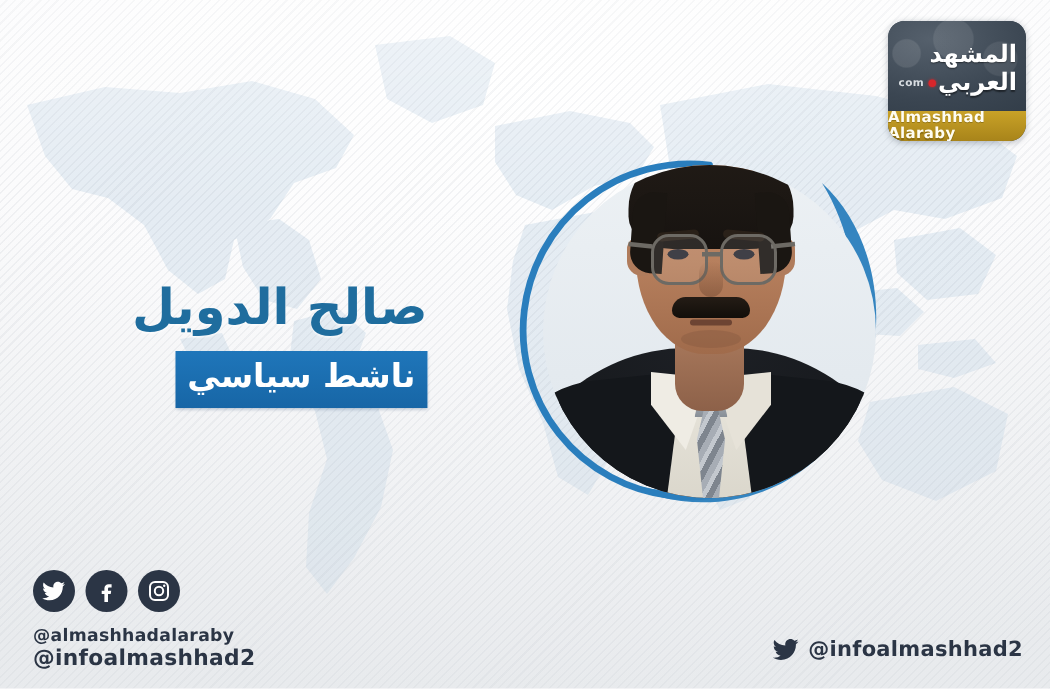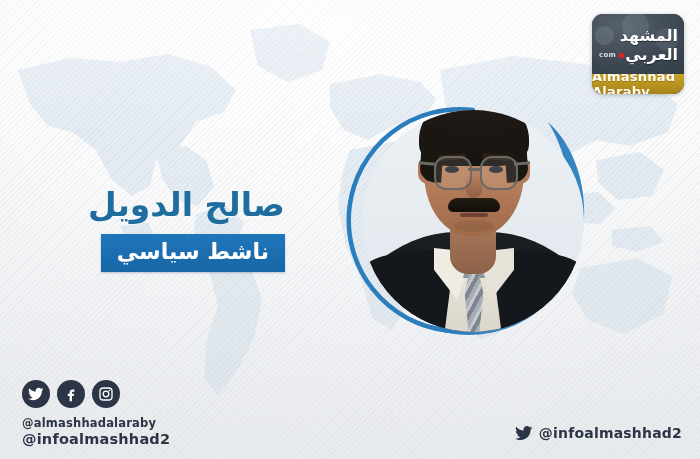--- a/index.html
+++ b/index.html
@@ -72,21 +72,21 @@
   .logo-dot{
     position:absolute;left:27px;top:39px;width:5px;height:5px;border-radius:50%;
     background:#d7262b;box-shadow:0 0 2px rgba(215,38,43,.9);
   }
   .logo-bottom{
     height:20px;
     background:linear-gradient(180deg,#c9a227 0%,#a8841a 100%);
     display:flex;align-items:center;justify-content:center;
   }
   .logo-bottom span{
-    color:#fffdf2;font-size:13px;font-weight:700;letter-spacing:.25px;
+    color:#fffdf2;font-size:10px;font-weight:700;letter-spacing:.25px;
     text-shadow:0 1px 0 rgba(110,85,10,.5);
   }
 
   
   .portrait-wrap{
     position:absolute;left:340px;top:58px;width:270px;height:285px;
   }
   .portrait-swoosh{position:absolute;left:0;top:0;}
   .portrait-clip{
     position:absolute;left:22px;top:24px;width:222px;height:250px;
@@ -177,21 +177,21 @@
   
   .name{
     position:absolute;right:415px;top:188px;
     color:#1f6d9e;font-size:33px;font-weight:700;direction:rtl;
     letter-spacing:0;line-height:1;white-space:nowrap;
     text-shadow:0 1px 1px rgba(255,255,255,.6);
   }
   .badge{
     position:absolute;right:415px;top:234px;
     background:linear-gradient(180deg,#1f76ba 0%,#1766a6 100%);
-    padding:7px 16px 9px;
+    padding:7px 8px 9px;
     box-shadow:0 1px 2px rgba(30,70,110,.28);
   }
   .badge span{
     color:#ffffff;font-size:22px;font-weight:700;direction:rtl;
     line-height:1;white-space:nowrap;display:block;
   }
 
   
   .social{position:absolute;left:22px;top:380px;}
   .social-icons{display:flex;gap:7px;align-items:center;}

